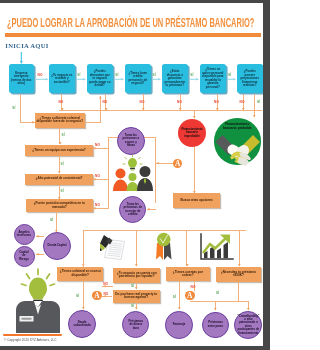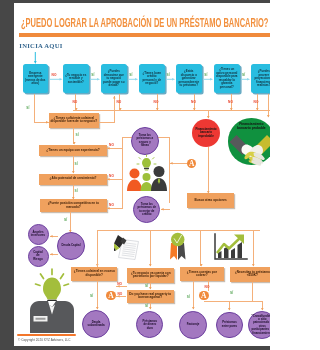--- a/index.html
+++ b/index.html
@@ -1,20 +1,20 @@
 <!DOCTYPE html>
 <html><head>
 <meta charset="utf-8">
 <style>
   html,body{margin:0;padding:0;background:#fff;}
   body{width:270px;height:350px;overflow:hidden;
        font-family:"Liberation Sans",sans-serif;
        -webkit-font-smoothing:antialiased;}
   #page{position:relative;width:270px;height:350px;background:#474747;overflow:hidden;}
-  #sheet{position:absolute;left:14px;top:3px;width:263px;height:343px;background:#fff;overflow:hidden;}
+  #sheet{position:absolute;left:0;top:3px;width:263px;height:343px;background:#fff;overflow:hidden;}
   .abs{position:absolute;}
   .title{left:7px;top:14.2px;color:#F2903E;font-weight:bold;
          font-size:12.6px;line-height:12.6px;letter-spacing:0px;
          font-family:"Liberation Sans",sans-serif;
          transform:scaleX(0.596);transform-origin:left top;white-space:nowrap;}
   .topbar{left:5.3px;top:30px;width:255.5px;height:4px;background:#F08A3C;}
   .startlbl{left:5.3px;top:39.4px;color:#36678F;font-weight:bold;font-size:6.6px;
             font-family:"Liberation Serif",serif;letter-spacing:0.3px;}
   .cbox{position:absolute;width:25.5px;height:29px;background:#29BDE0;border-radius:2.5px;
         box-shadow:1.6px 1.6px 0 0 rgba(12,120,160,.62);

